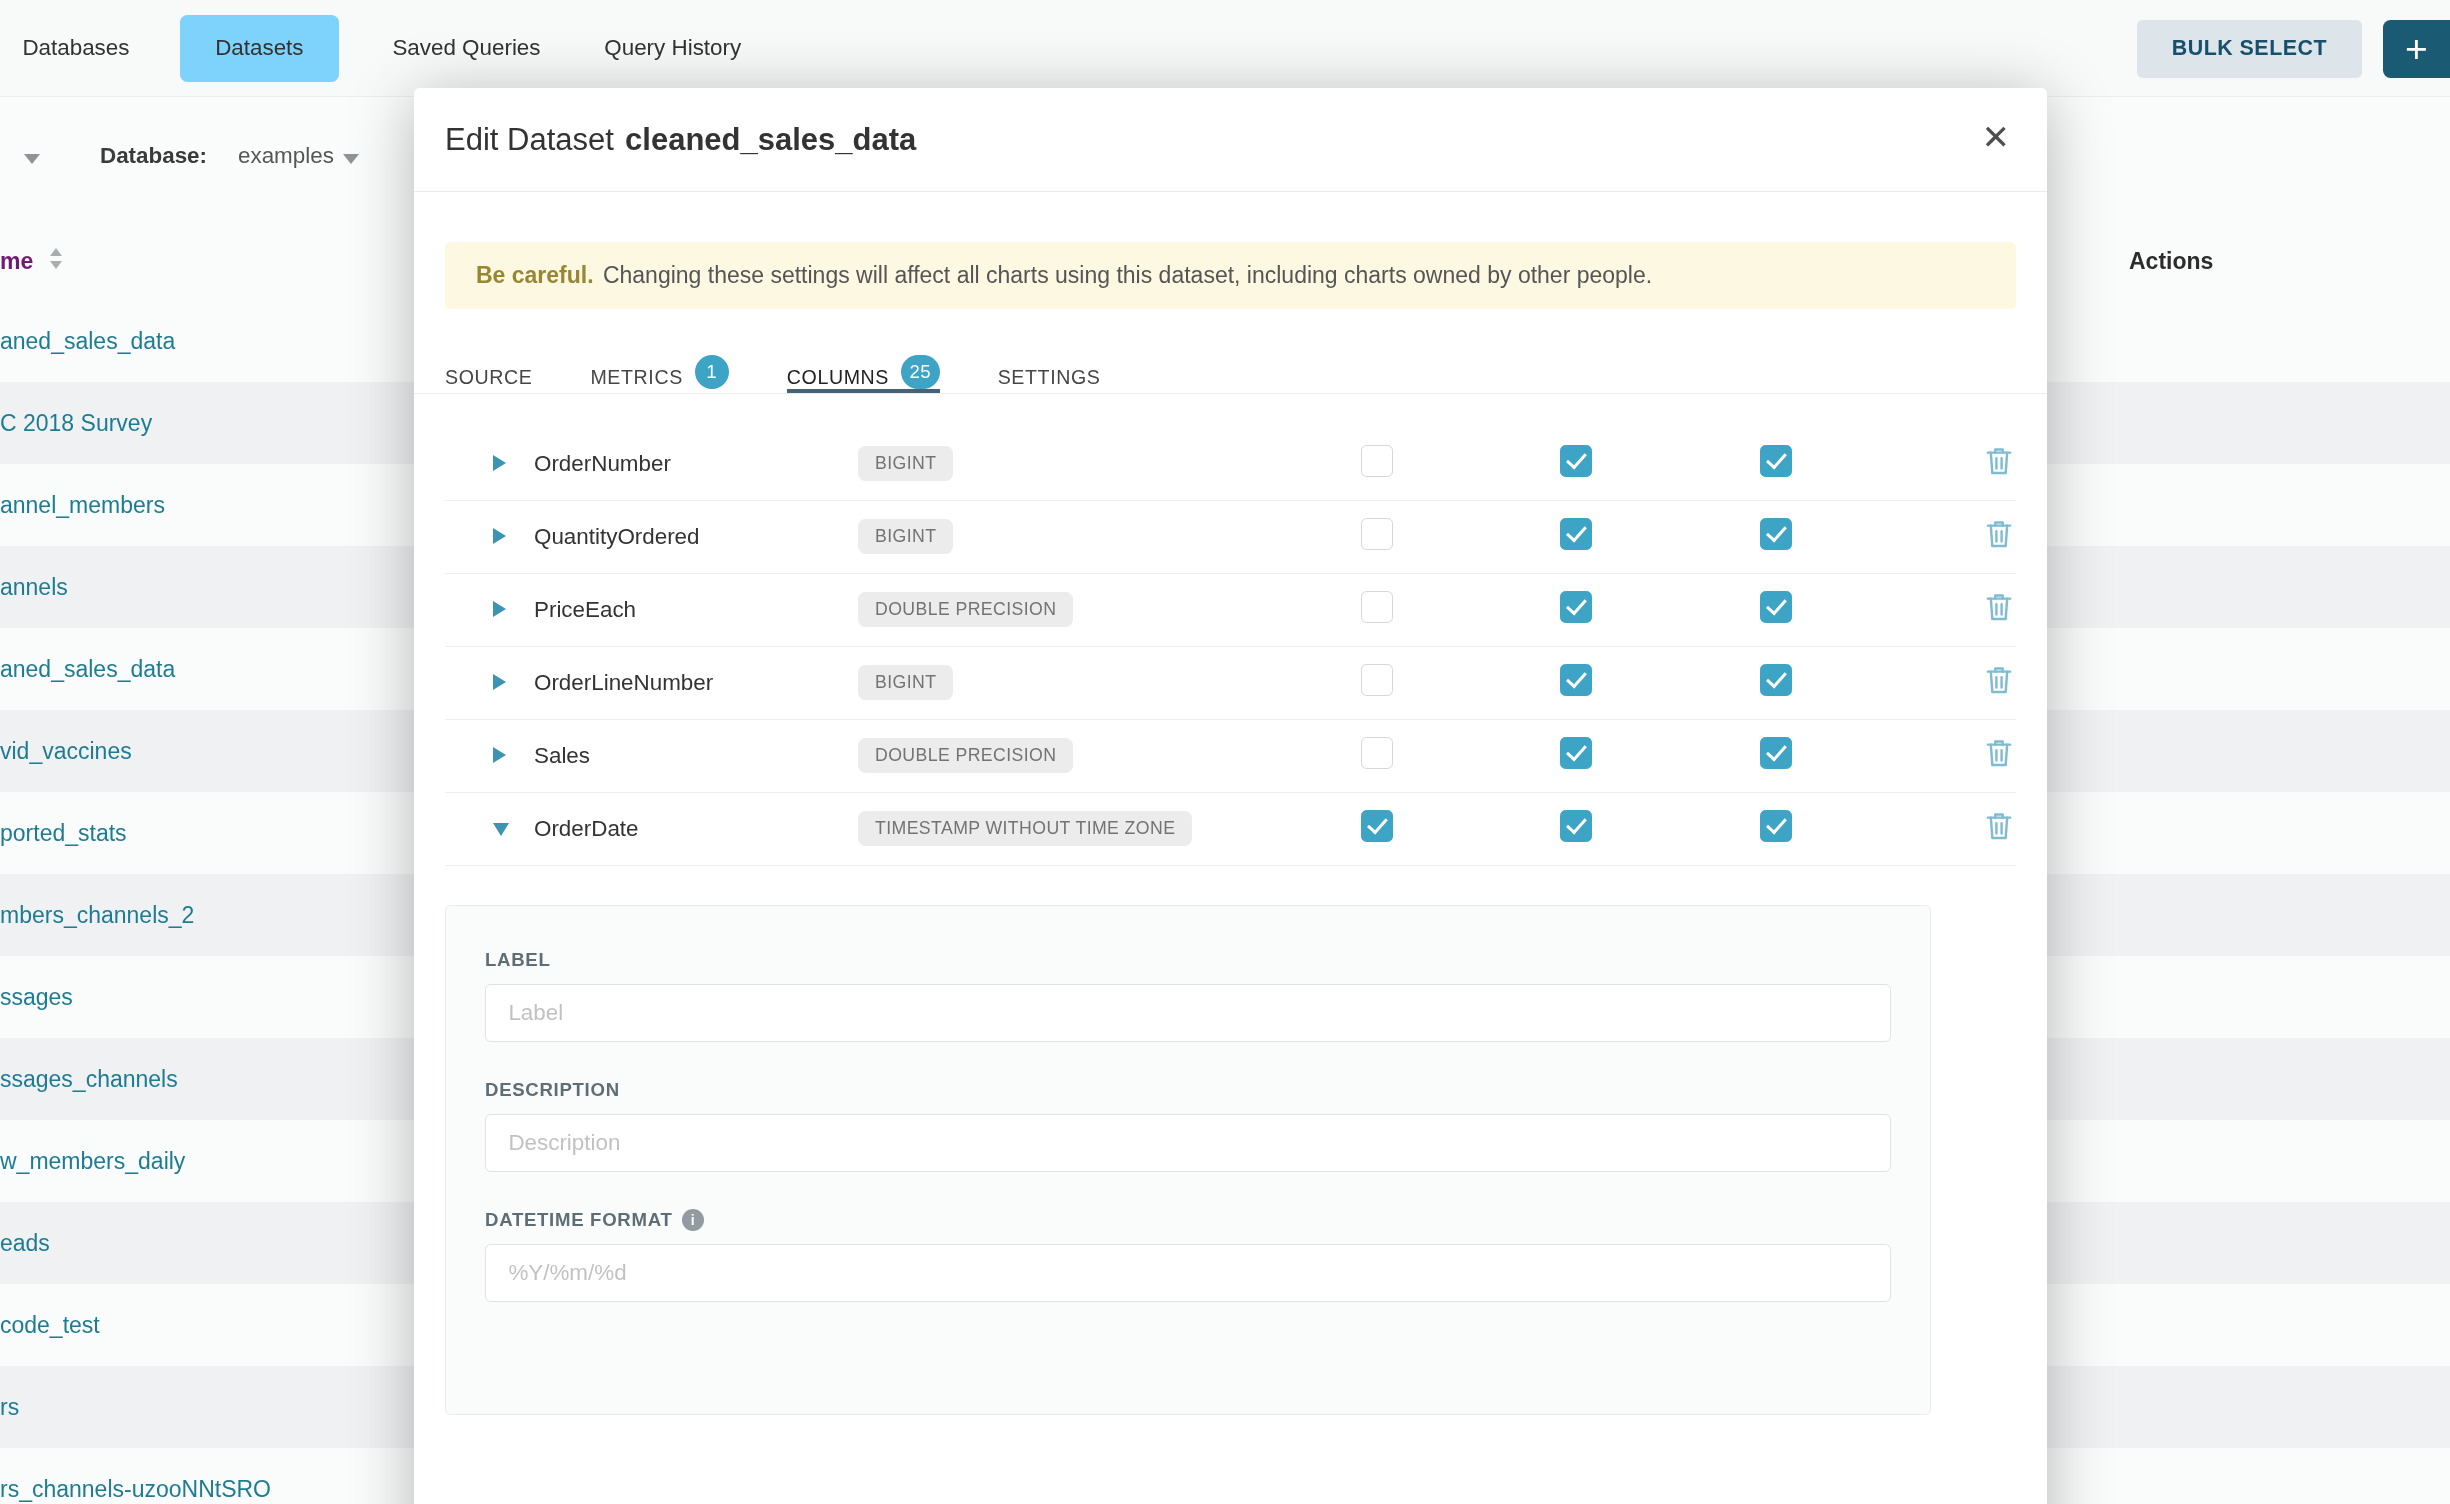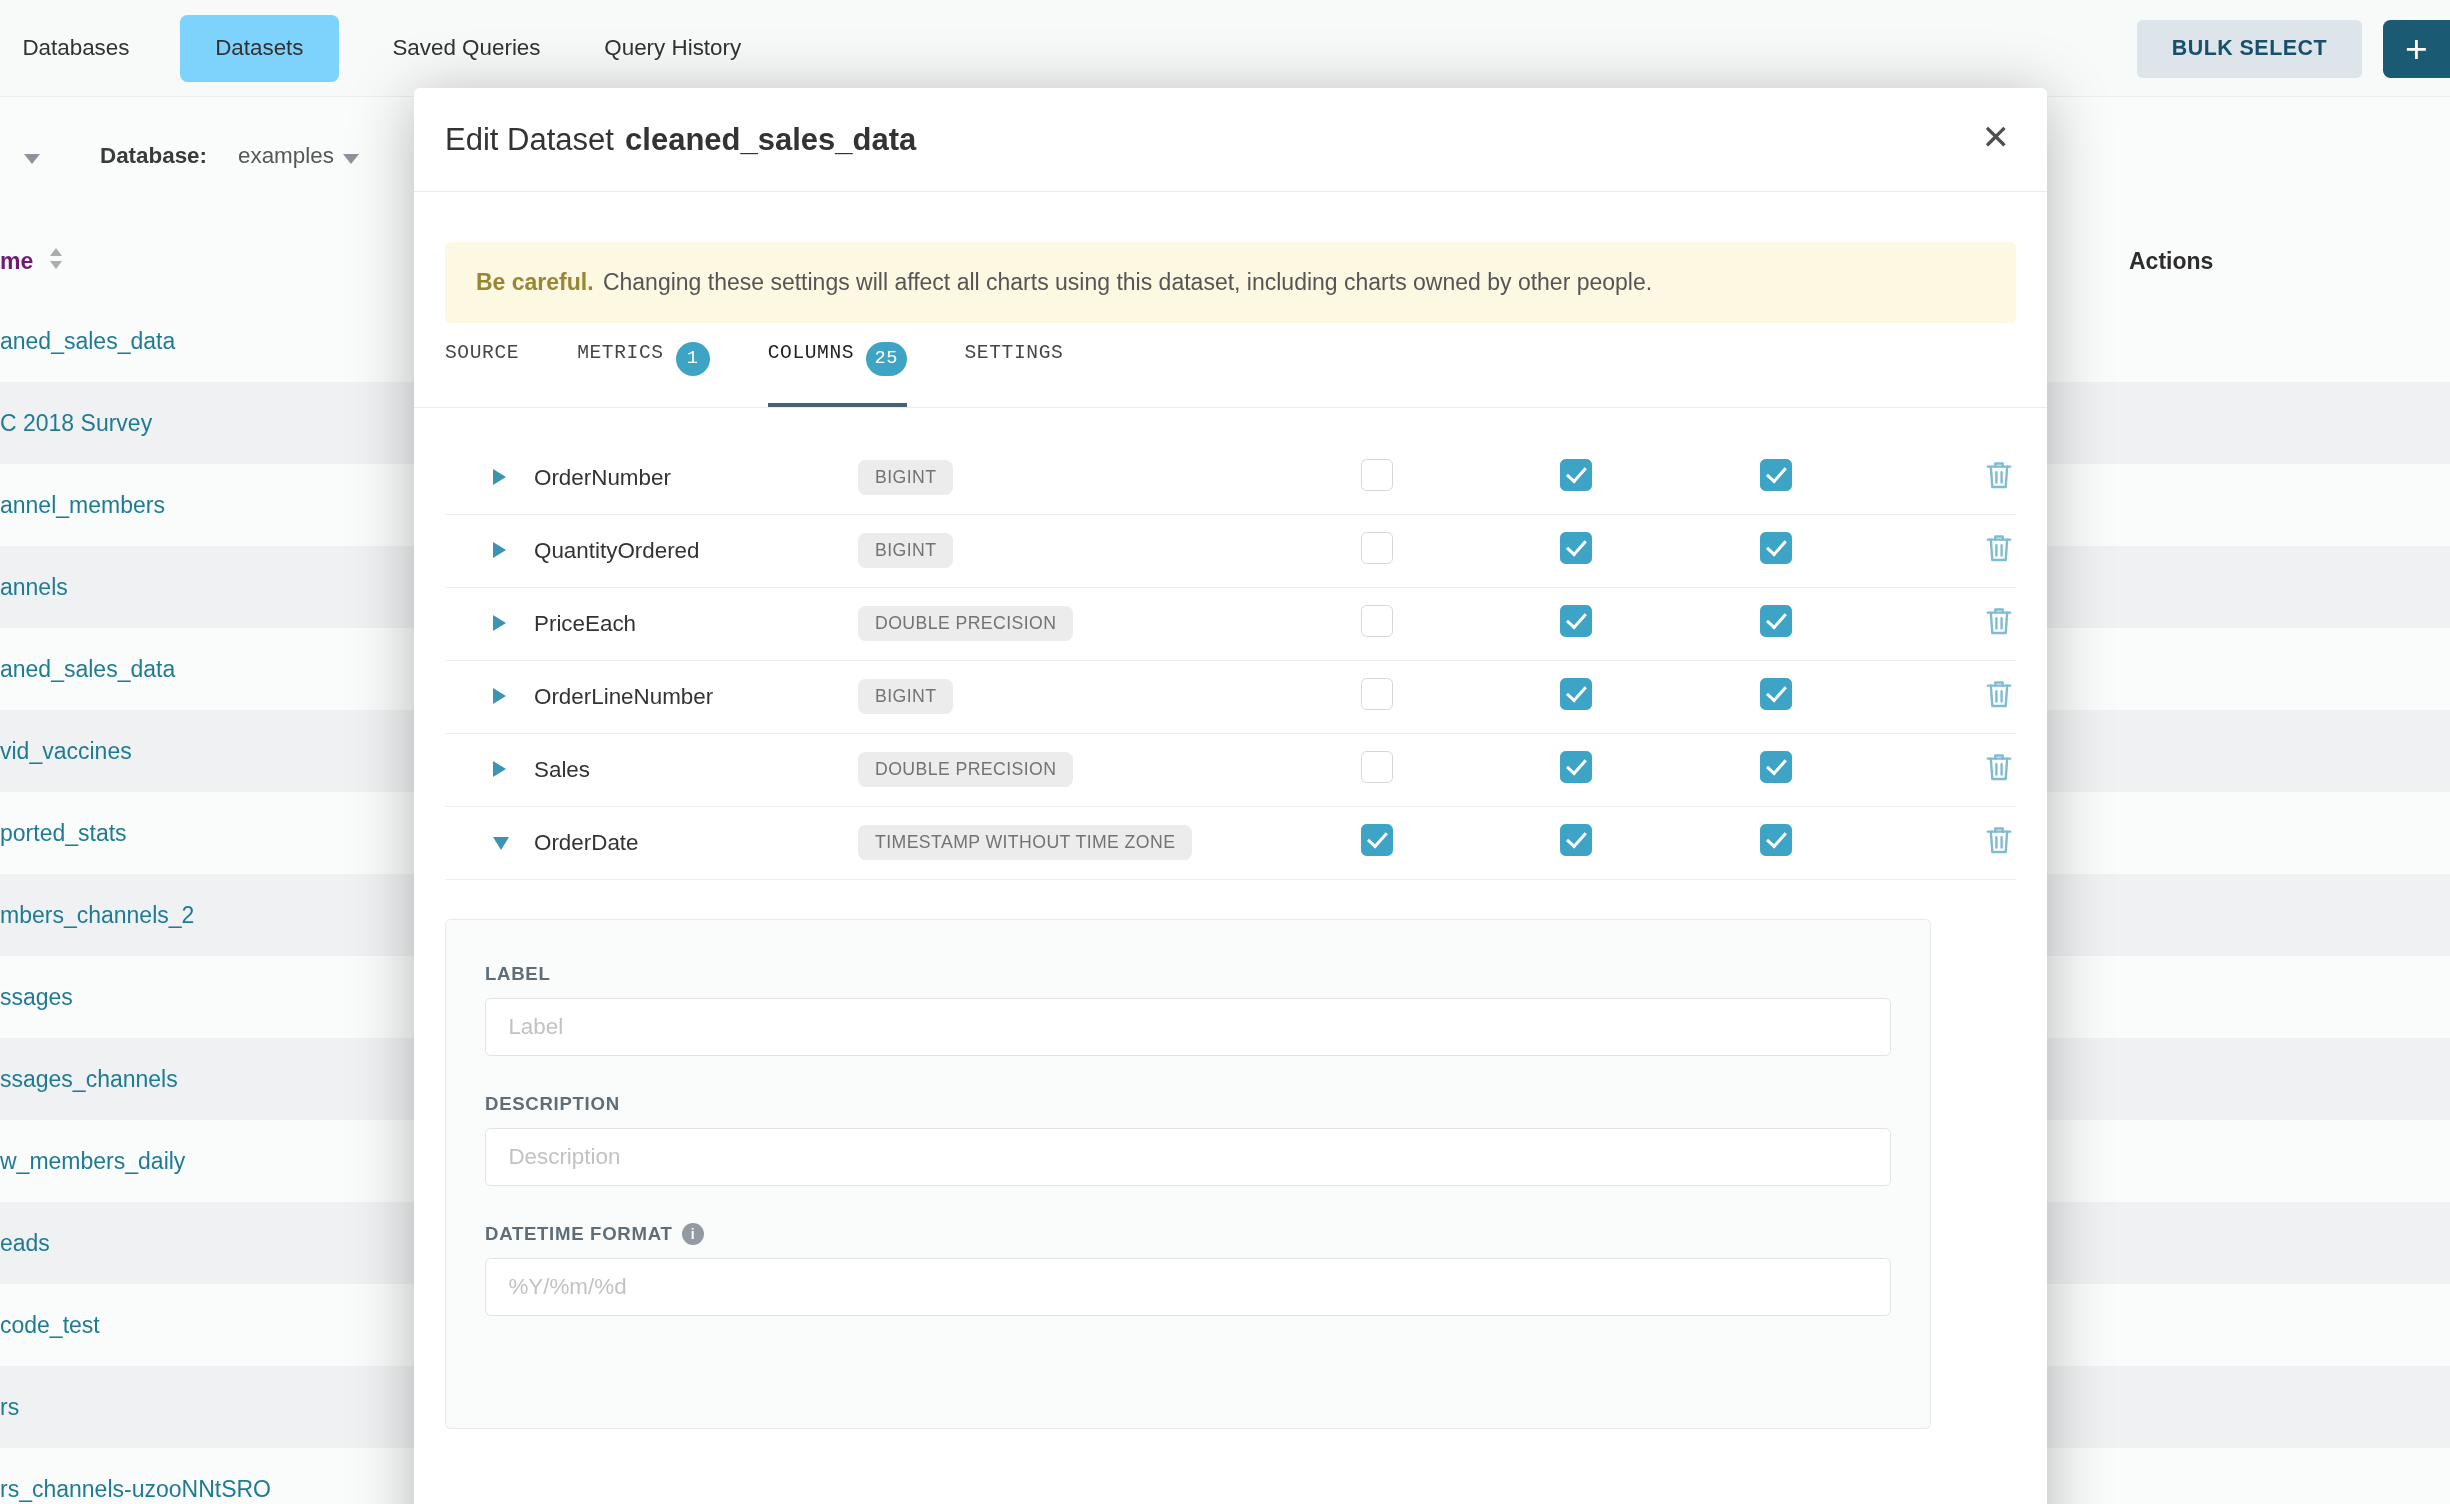--- a/index.html
+++ b/index.html
@@ -69,33 +69,33 @@
     display:flex; align-items:center; padding:8px 31px;
   }
   .modal-title { font-size:31px; color:#333; font-weight:400; }
   .modal-title b { font-weight:700; margin-left:11.2px; }
   .modal-close {
     position:absolute; right:37px; top:32px; font-size:34px; color:#4f4f4f;
     background:none; border:none; cursor:pointer; font-family:inherit; line-height:1;
   }
 
   .warning {
-    margin:50px 31px 0; height:81px; background:#fdf8e2; border-radius:5.6px;
+    margin:50px 31px 0; height:67px; background:#fdf8e2; border-radius:5.6px;
     display:flex; align-items:center; padding:0 31px; font-size:23px; color:#555;
   }
   .warning b { color:#998632; font-weight:700; margin-right:9.3px; white-space:nowrap; }
 
   .tabs {
     margin-top:18.6px; padding:0 31px; display:flex; gap:58px;
     border-bottom:0.9px solid #ececec; height:66px; align-items:stretch;
   }
   .tab {
-    display:flex; align-items:flex-start; gap:12px; font-size:19.6px; letter-spacing:0.6px;
+    display:flex; align-items:flex-end; gap:12px; font-size:19.6px; letter-spacing:0.6px;
     color:#464646; font-weight:500; cursor:pointer; border-bottom:4.7px solid transparent;
-    margin-bottom:-0.9px; white-space:nowrap;font-family:Liberation Mono, monospace;
+    margin-bottom:-0.9px; white-space:nowrap;
   }
   .tab.active { color:#222; border-bottom-color:#456278; }
   .badge {
     display:inline-flex; align-items:center; justify-content:center;
     min-width:34px; height:34px; padding:0 8.4px; border-radius:17.7px;
     background:#3da4c6; color:#fff; font-size:18.6px; font-weight:500;
   }
 
   .col-table { margin:34px 31px 0; }
   .crow, .chead {

